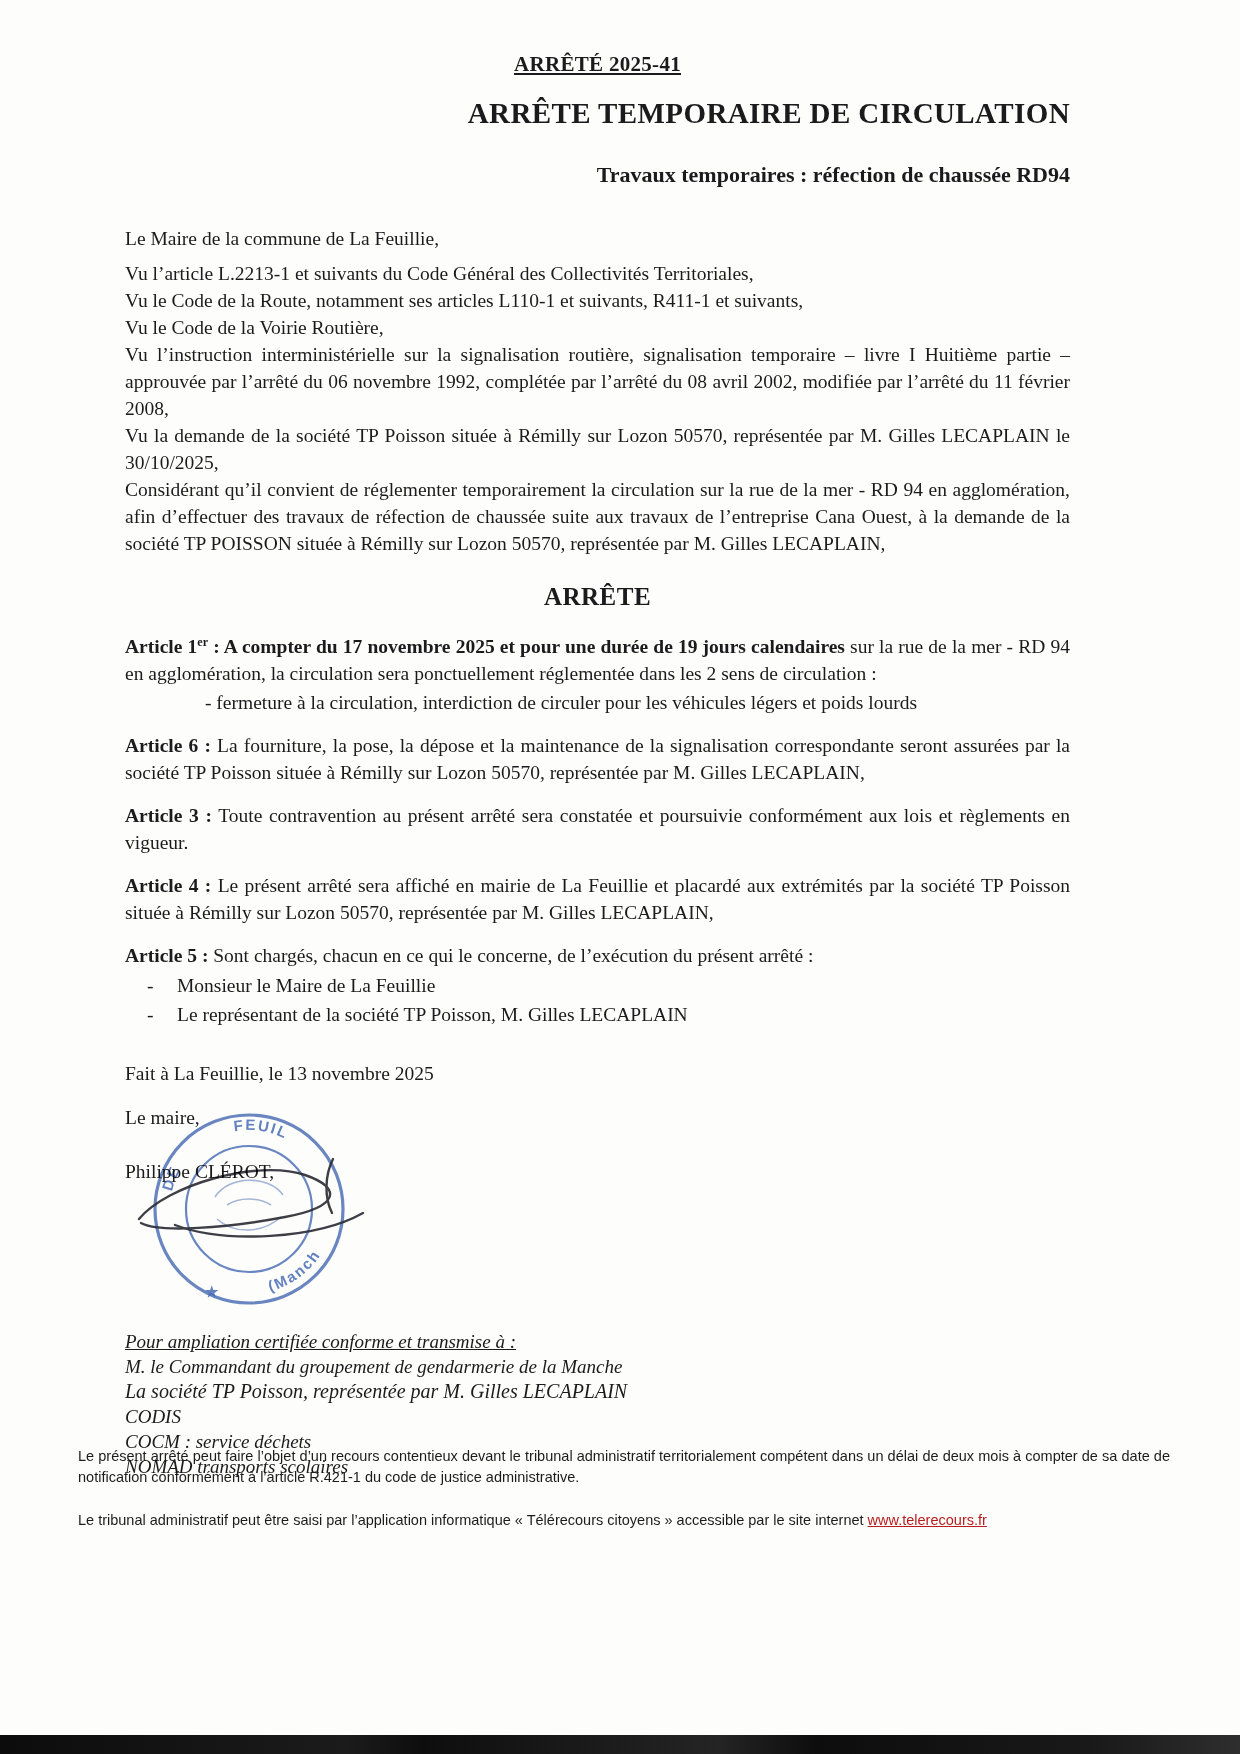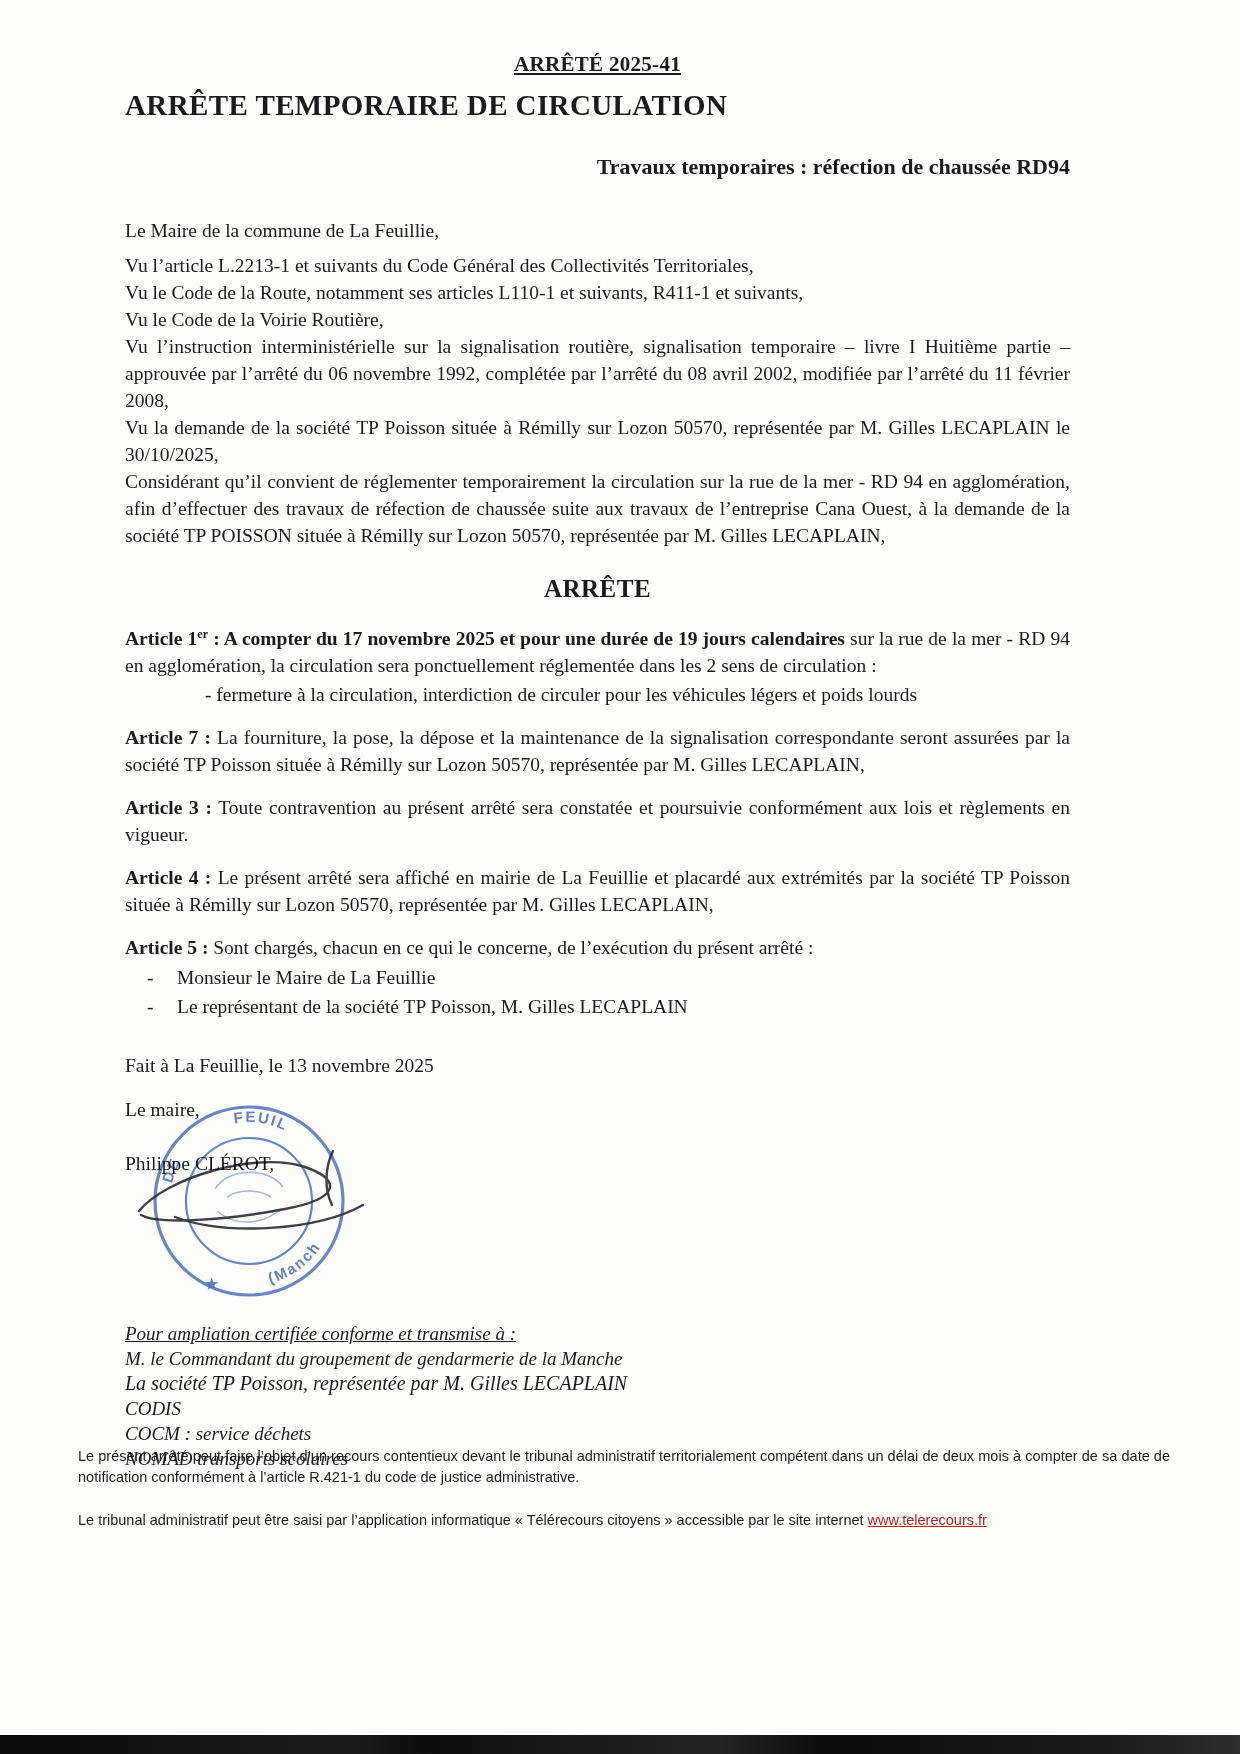--- a/index.html
+++ b/index.html
@@ -11,21 +11,21 @@
     font-family:"Liberation Serif", serif;
     overflow:hidden;
   }
   .content { padding:52px 170px 0 125px; }
 
   .ref-title {
     text-align:center; font-weight:bold; font-size:21px;
     text-decoration:underline; letter-spacing:.3px;
   }
   .main-title {
-    text-align:left; font-weight:bold; font-size:29px; margin-top:12px;
+    text-align:right; font-weight:bold; font-size:29px; margin-top:20px;
     letter-spacing:.4px;
   }
   .subtitle {
     text-align:right; font-weight:bold; font-size:22px; margin-top:32px;
   }
 
   .addressee { font-weight:normal; font-size:19.5px; margin-top:40px; }
 
   p.body-line, p.body-par {
     font-size:19.5px; line-height:27px;
@@ -101,21 +101,21 @@
   <p class="body-par gap-md">Considérant qu’il convient de réglementer temporairement la circulation sur la rue de la mer - RD 94 en agglomération, afin d’effectuer des travaux de réfection de chaussée suite aux travaux de l’entreprise Cana Ouest, à la demande de la société TP POISSON située à Rémilly sur Lozon 50570, représentée par M. Gilles LECAPLAIN,</p>
 
   <div class="arrete-heading">ARRÊTE</div>
 
   <p class="article" style="margin-top:22px;">
     <b><span>Article 1</span><sup>er</sup><span> : A compter du 17 novembre 2025 et pour une durée de 19 jours calendaires</span></b><span> sur la rue de la mer - RD 94 en agglomération, la circulation sera ponctuellement réglementée dans les 2 sens de circulation :</span>
   </p>
   <p class="article-item">- fermeture à la circulation, interdiction de circuler pour les véhicules légers et poids lourds</p>
 
   <p class="article gap-lg">
-    <b>Article 7 :</b><span> La fourniture, la pose, la dépose et la maintenance de la signalisation correspondante seront assurées par la société TP Poisson située à Rémilly sur Lozon 50570, représentée par M. Gilles LECAPLAIN,</span>
+    <b>Article 6 :</b><span> La fourniture, la pose, la dépose et la maintenance de la signalisation correspondante seront assurées par la société TP Poisson située à Rémilly sur Lozon 50570, représentée par M. Gilles LECAPLAIN,</span>
   </p>
 
   <p class="article">
     <b>Article 3 :</b><span> Toute contravention au présent arrêté sera constatée et poursuivie conformément aux lois et règlements en vigueur.</span>
   </p>
 
   <p class="article">
     <b>Article 4 :</b><span> Le présent arrêté sera affiché en mairie de La Feuillie et placardé aux extrémités par la société TP Poisson située à Rémilly sur Lozon 50570, représentée par M. Gilles LECAPLAIN,</span>
   </p>
 

